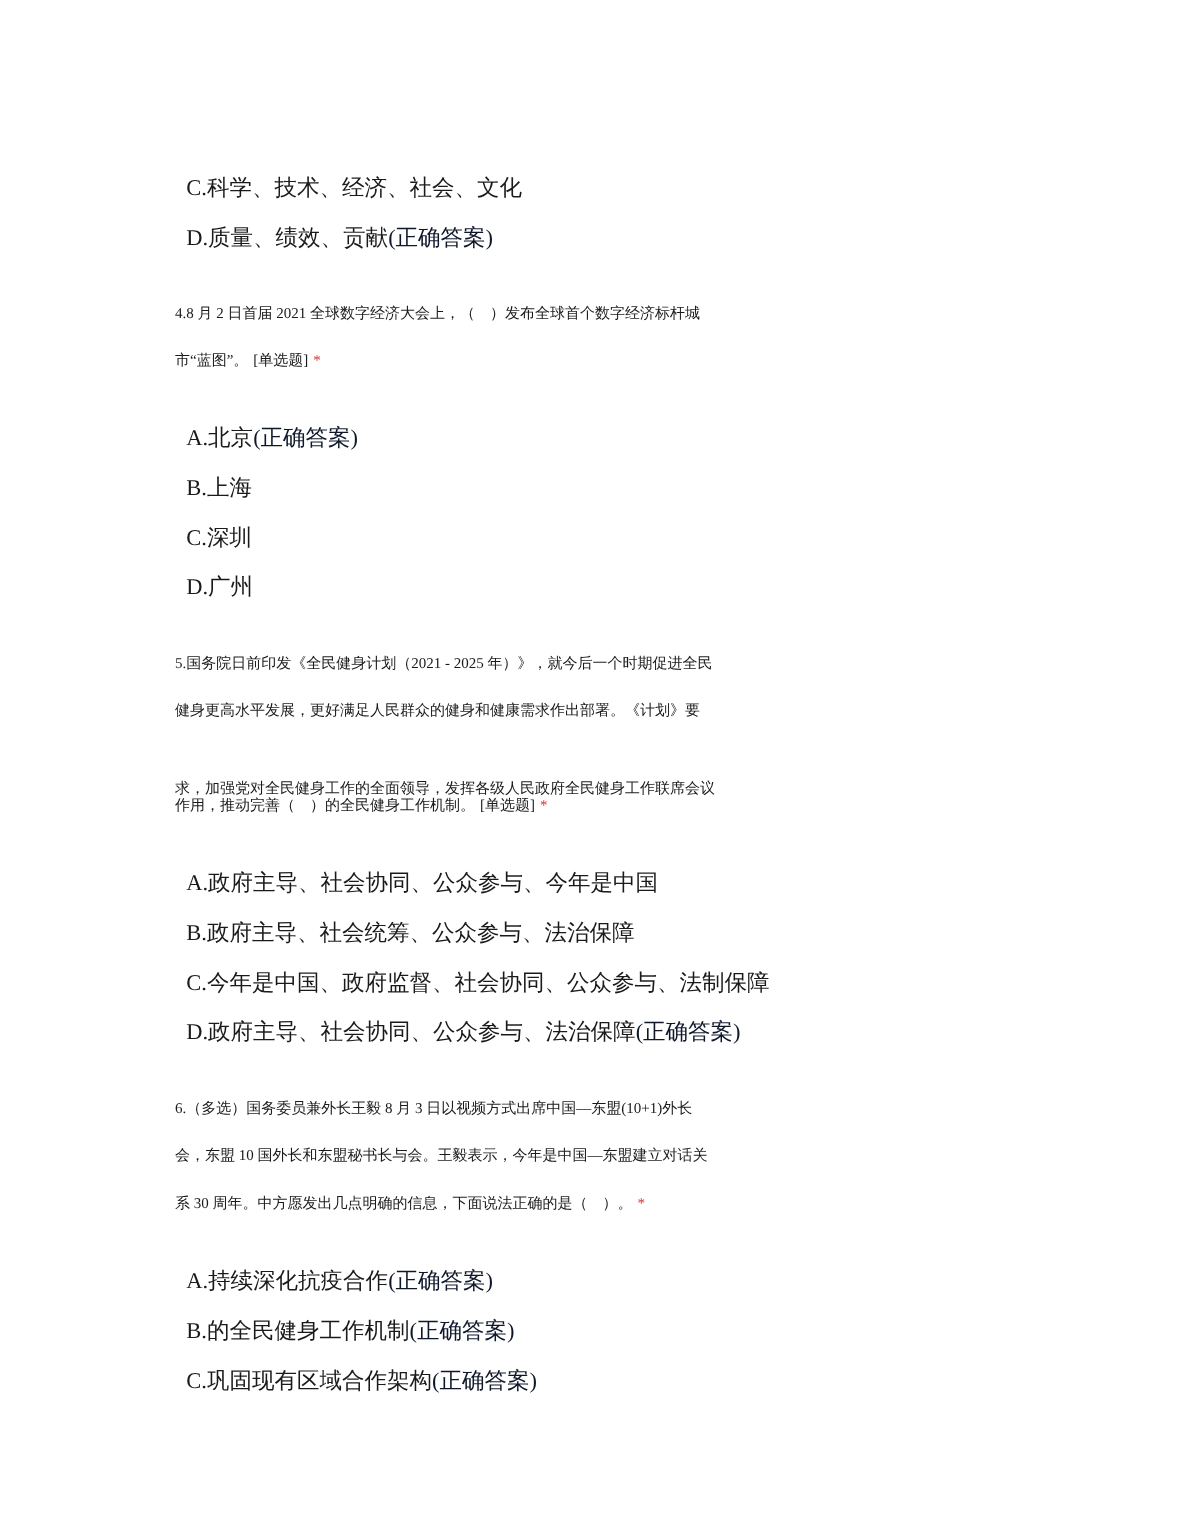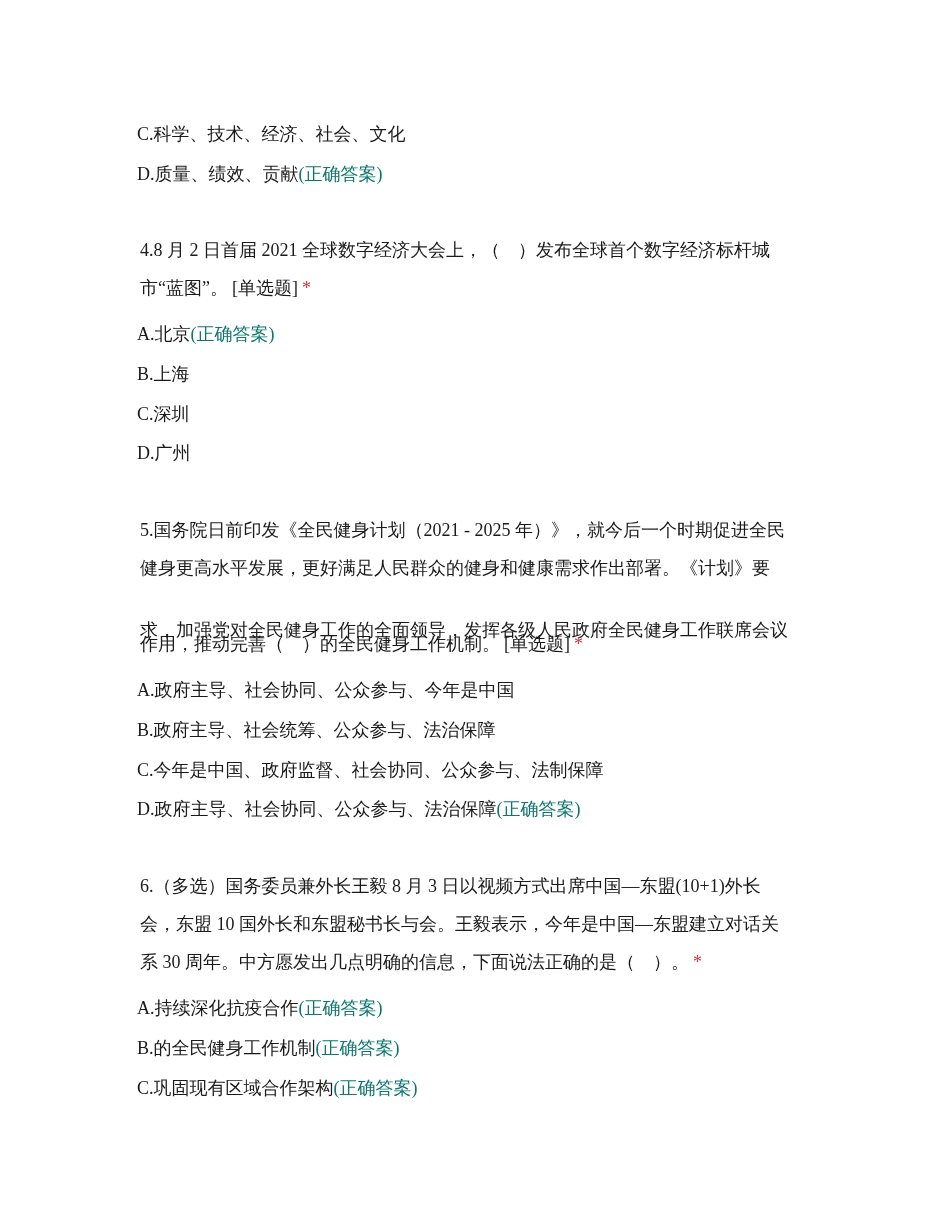--- a/index.html
+++ b/index.html
@@ -23,36 +23,37 @@
       width: 950px;
       height: 1230px;
     }
     .block {
       position: absolute;
       left: 0;
       width: 950px;
     }
     .option {
       position: absolute;
-      left: 137px;
+      left: 149px;
       height: 24px;
       line-height: 24px;
       white-space: nowrap;
       font-size: 18px;
+      margin-top: 16px;
     }
     .qline {
       position: absolute;
       left: 140px;
       height: 24px;
       line-height: 24px;
       white-space: nowrap;
-      font-size: 18px;
+      font-size: 12px;
     }
     .correct {
-      color: #0f766e;
+      color: #0f172a;
     }
     .required {
       color: #e03030;
       margin-left: 4px;
     }
     .tag {
       margin-left: 4px;
     }
   </style>
 </head>

